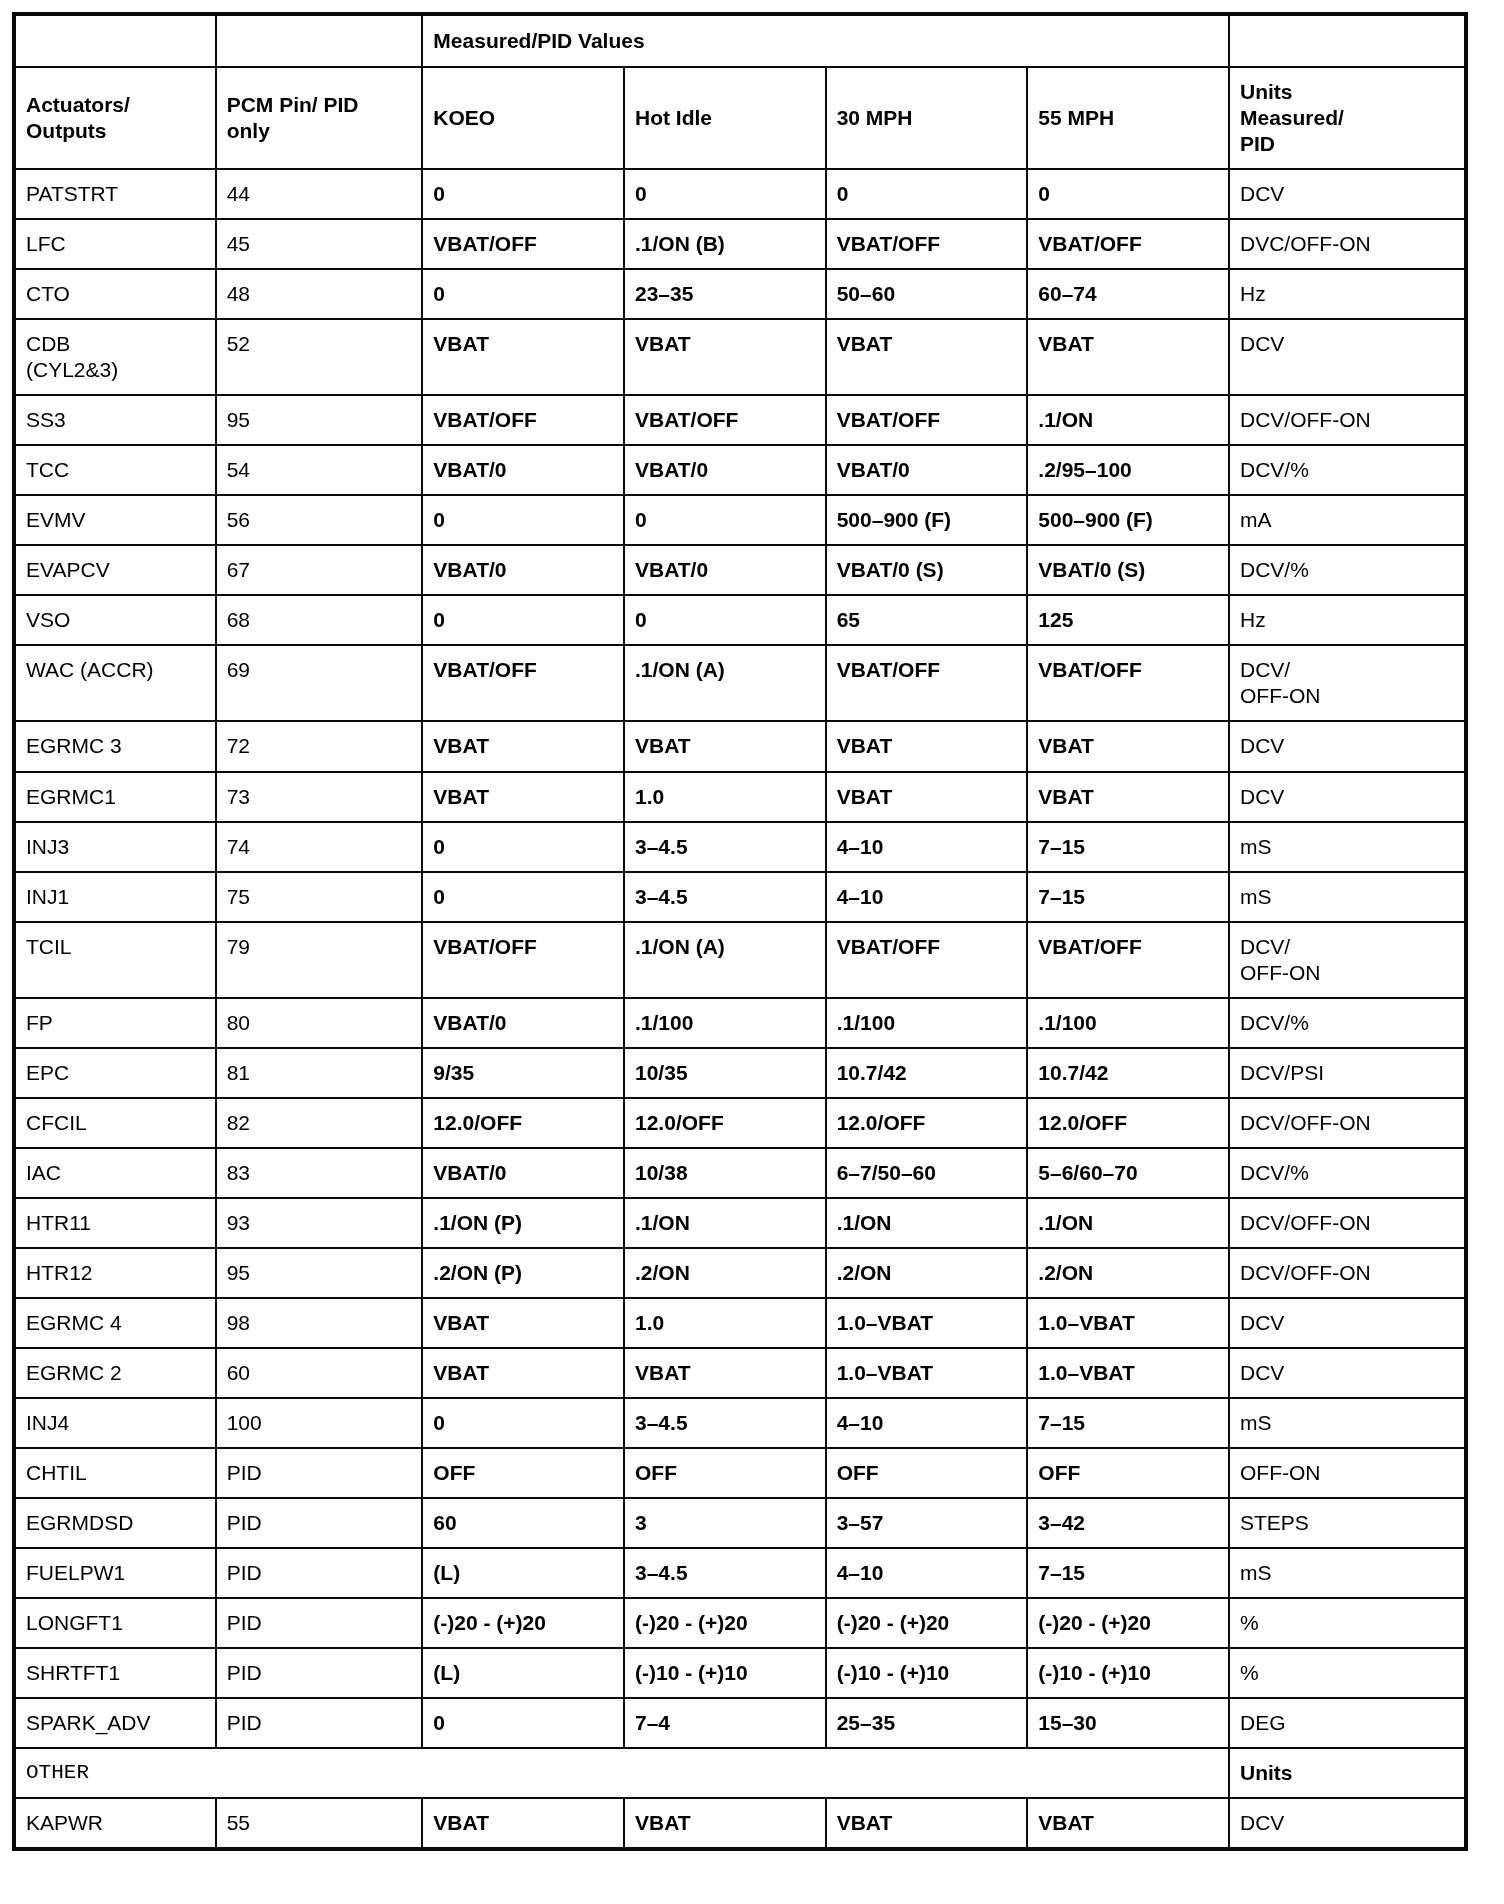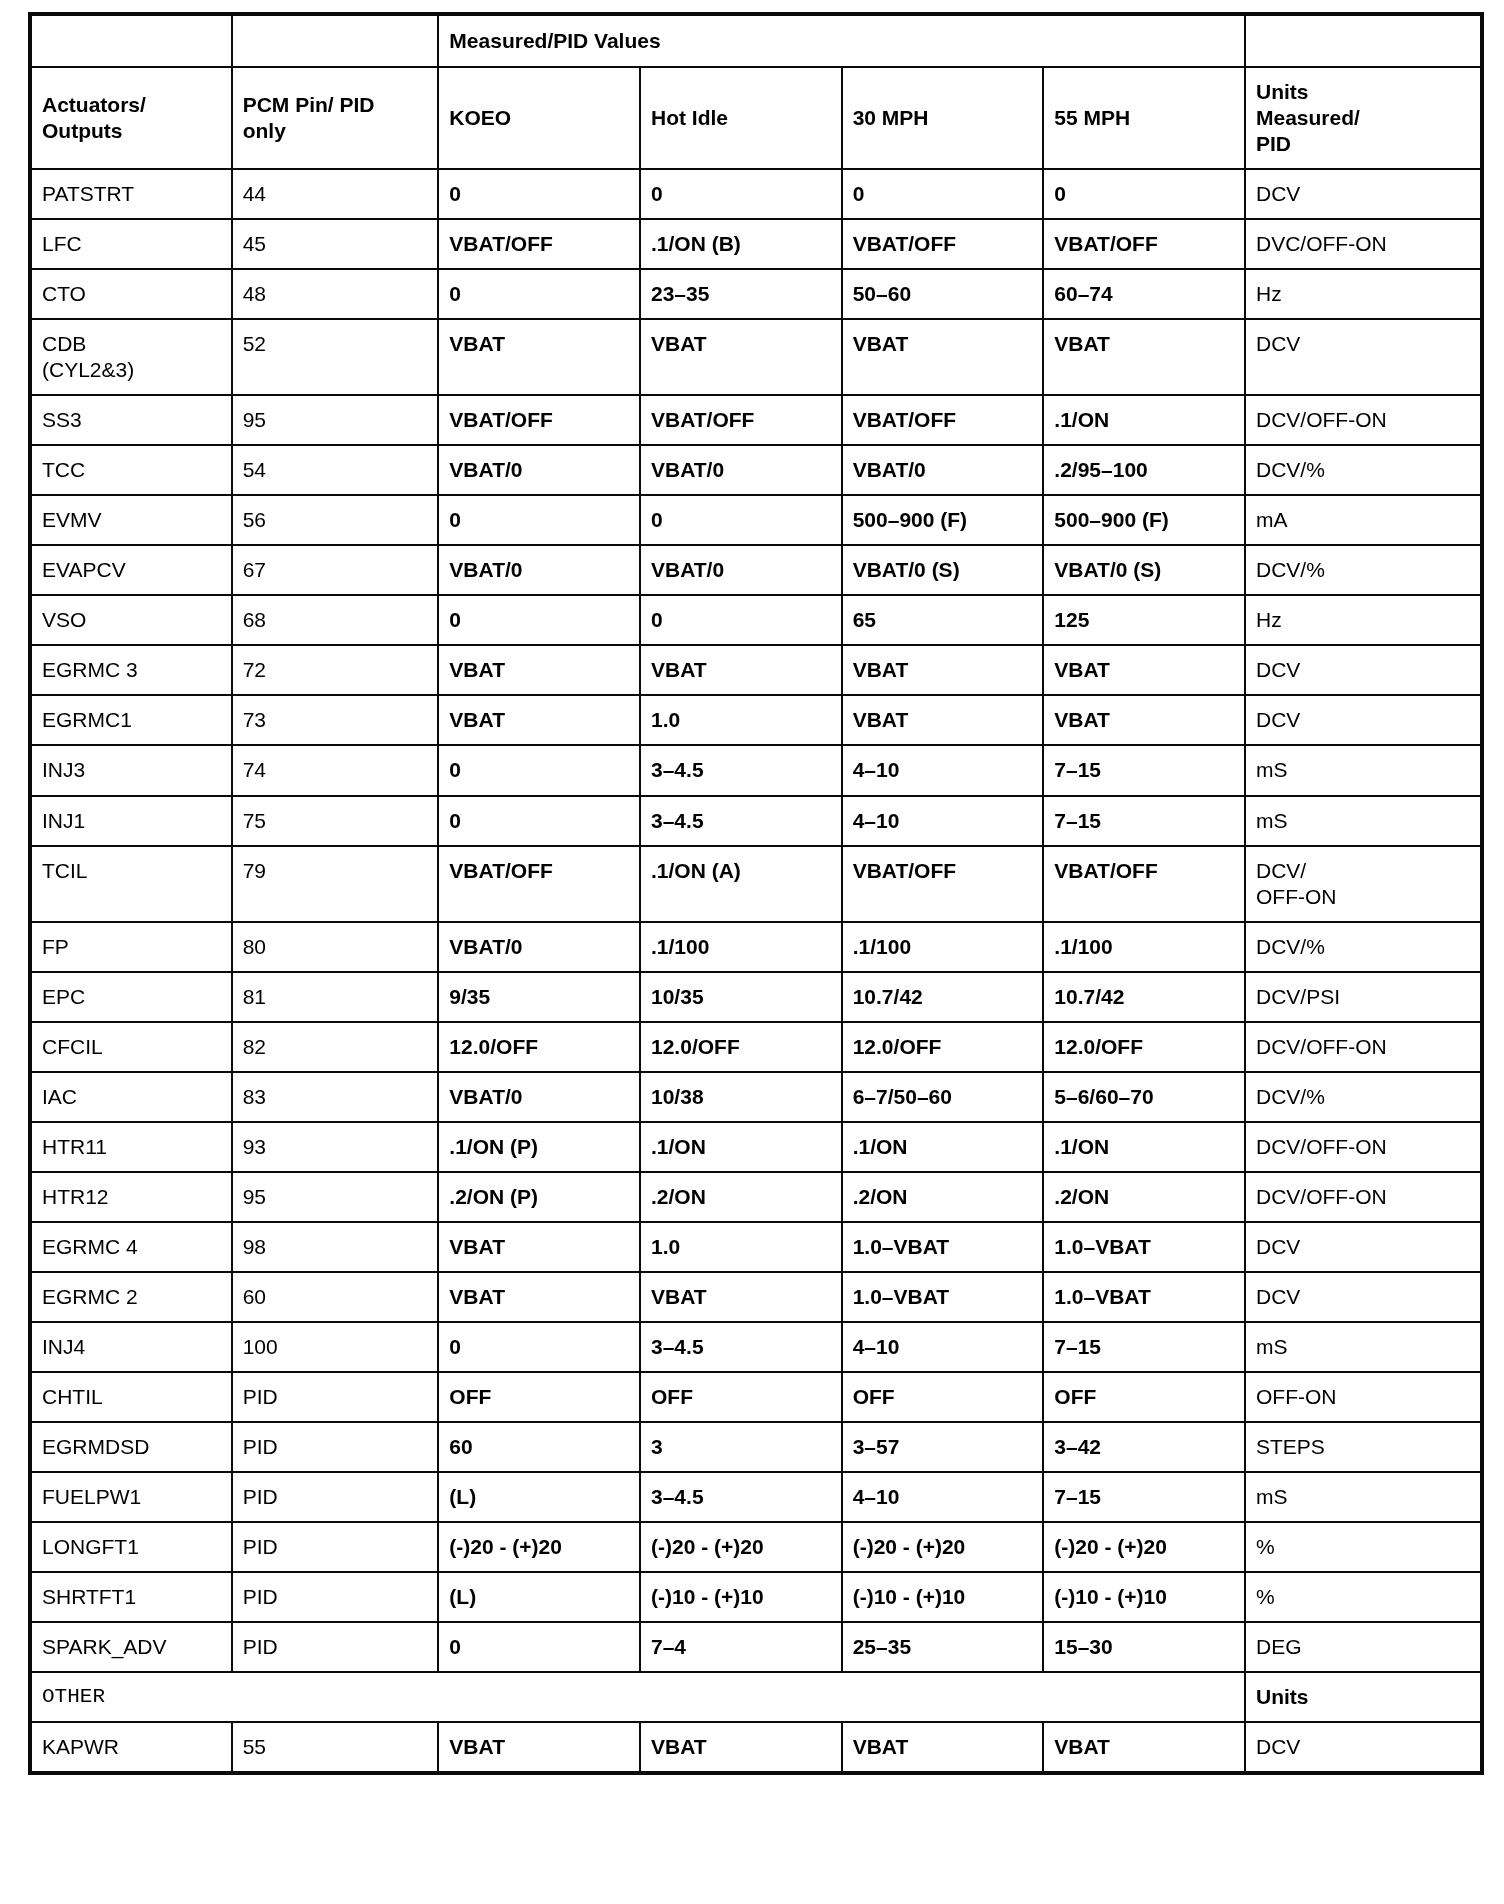--- a/index.html
+++ b/index.html
@@ -6,21 +6,21 @@
     margin: 0;
     padding: 0;
     background: #ffffff;
     font-family: "Liberation Sans", "DejaVu Sans", sans-serif;
     color: #000000;
   }
   .page {
     width: 1504px;
     height: 1904px;
     box-sizing: border-box;
-    padding: 12px 28px;
+    padding: 12px 12px;
     background: #ffffff;
   }
   table.pid-table {
     border-collapse: collapse;
     width: 1456px;
     table-layout: fixed;
     font-size: 21px;
     line-height: 1.24;
   }
   table.pid-table th,
@@ -172,20 +172,30 @@
         <tr>
           <td>VSO</td>
           <td>68</td>
           <td class="val">0</td>
           <td class="val">0</td>
           <td class="val">65</td>
           <td class="val">125</td>
           <td>Hz</td>
         </tr>
         <tr>
+          <td>WAC (ACCR)</td>
+          <td>69</td>
+          <td class="val">VBAT/OFF</td>
+          <td class="val">.1/ON (A)</td>
+          <td class="val">VBAT/OFF</td>
+          <td class="val">VBAT/OFF</td>
+          <td>DCV/
+OFF-ON</td>
+        </tr>
+        <tr>
           <td>EGRMC 3</td>
           <td>72</td>
           <td class="val">VBAT</td>
           <td class="val">VBAT</td>
           <td class="val">VBAT</td>
           <td class="val">VBAT</td>
           <td>DCV</td>
         </tr>
         <tr>
           <td>EGRMC1</td>

